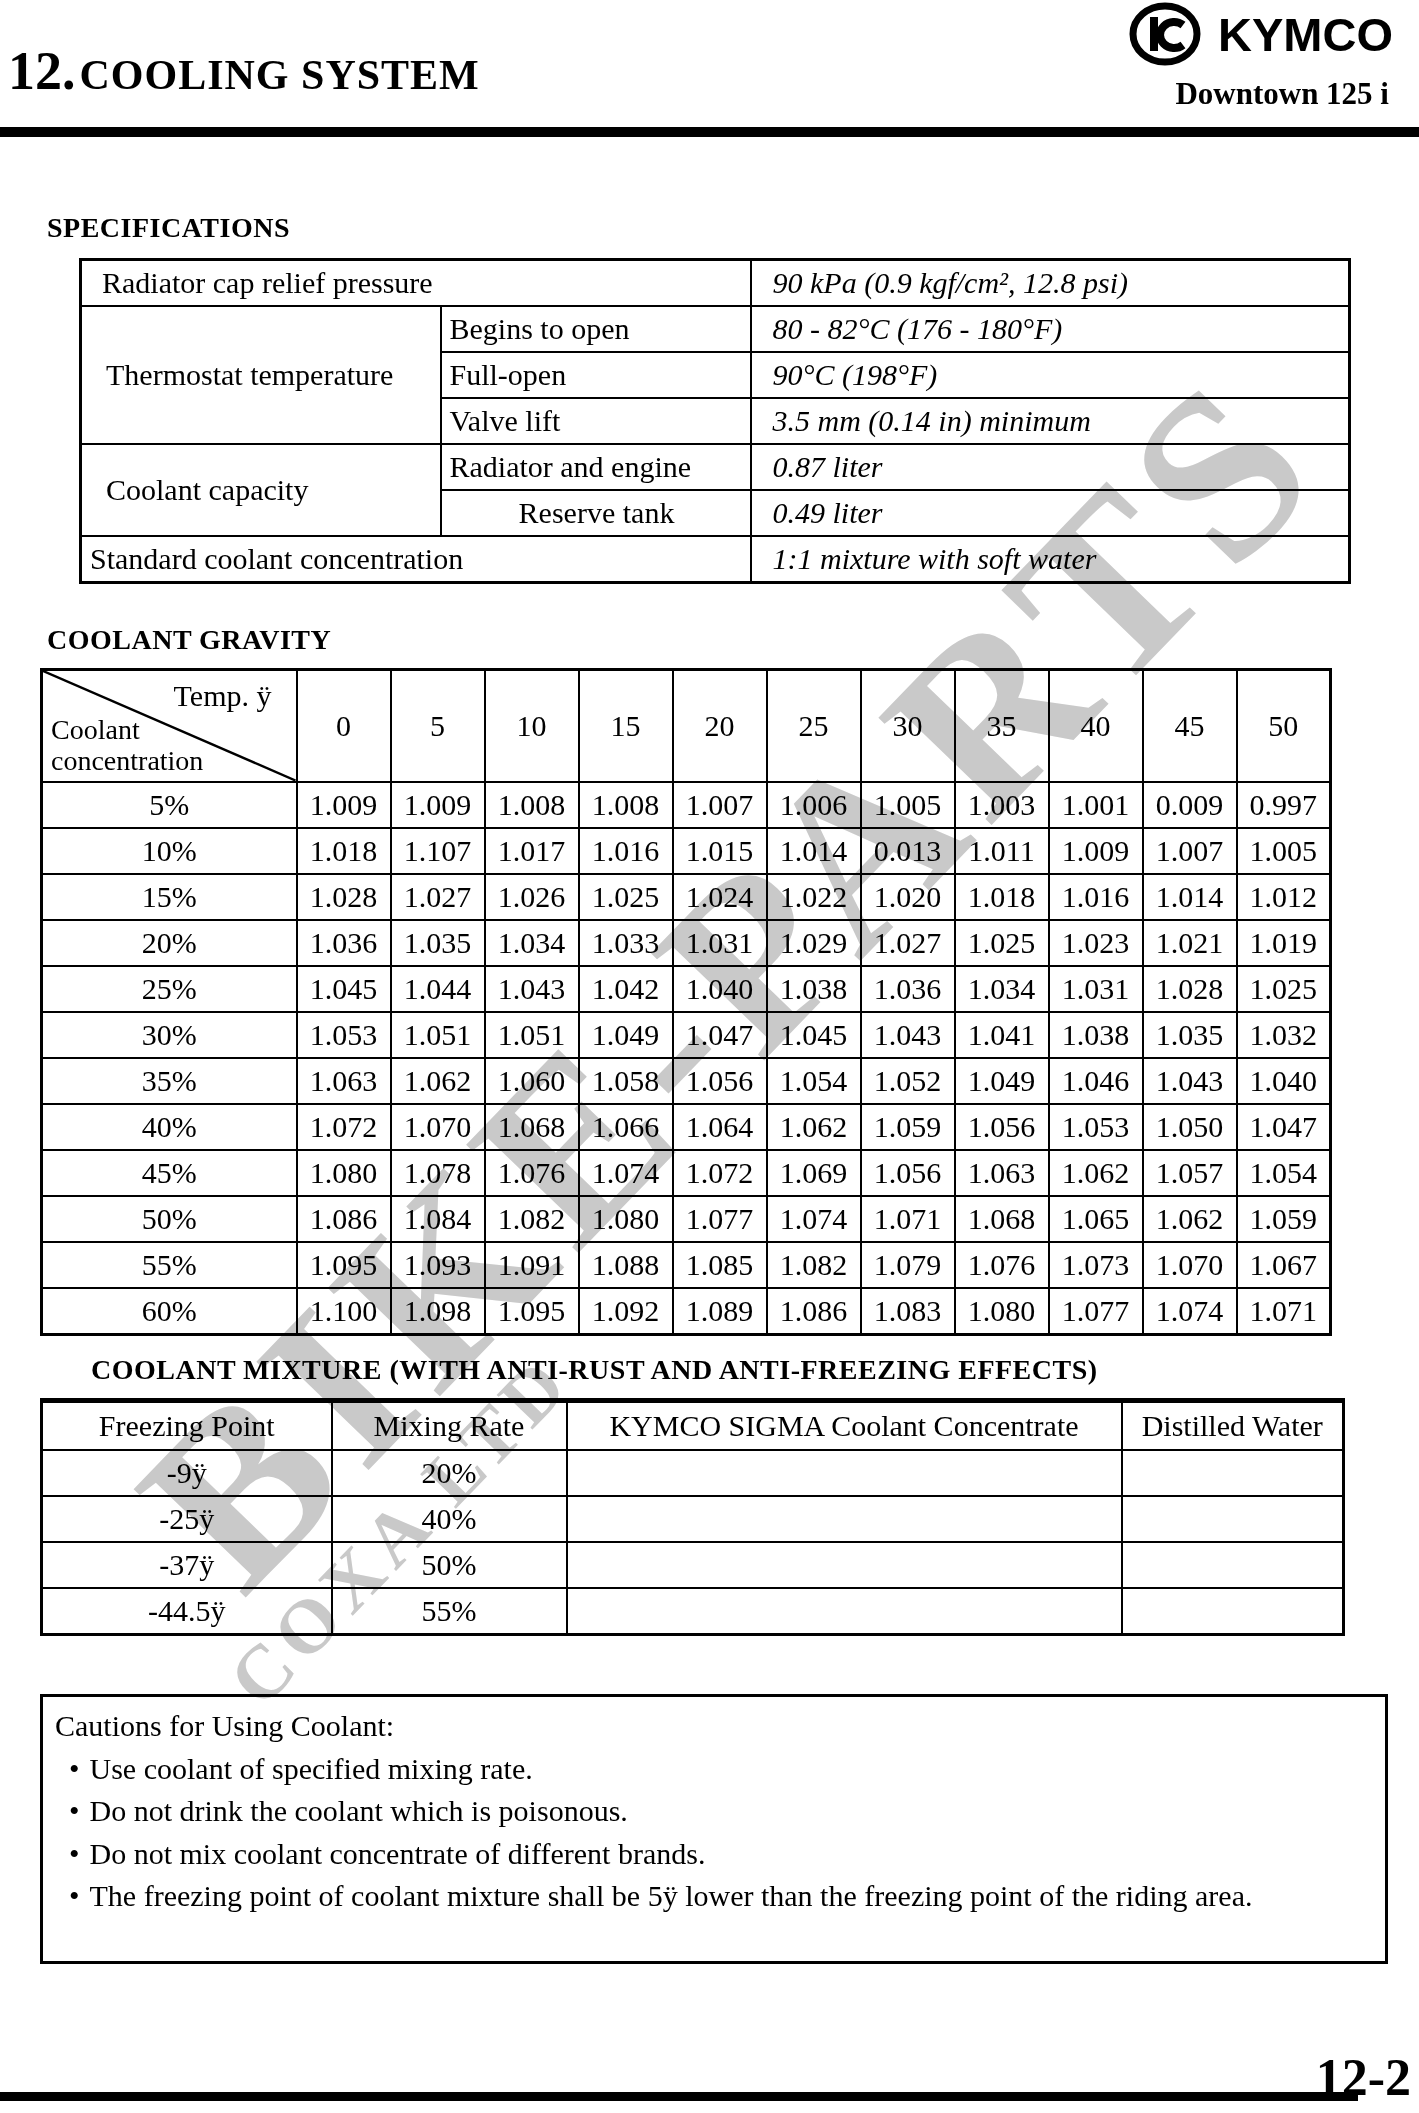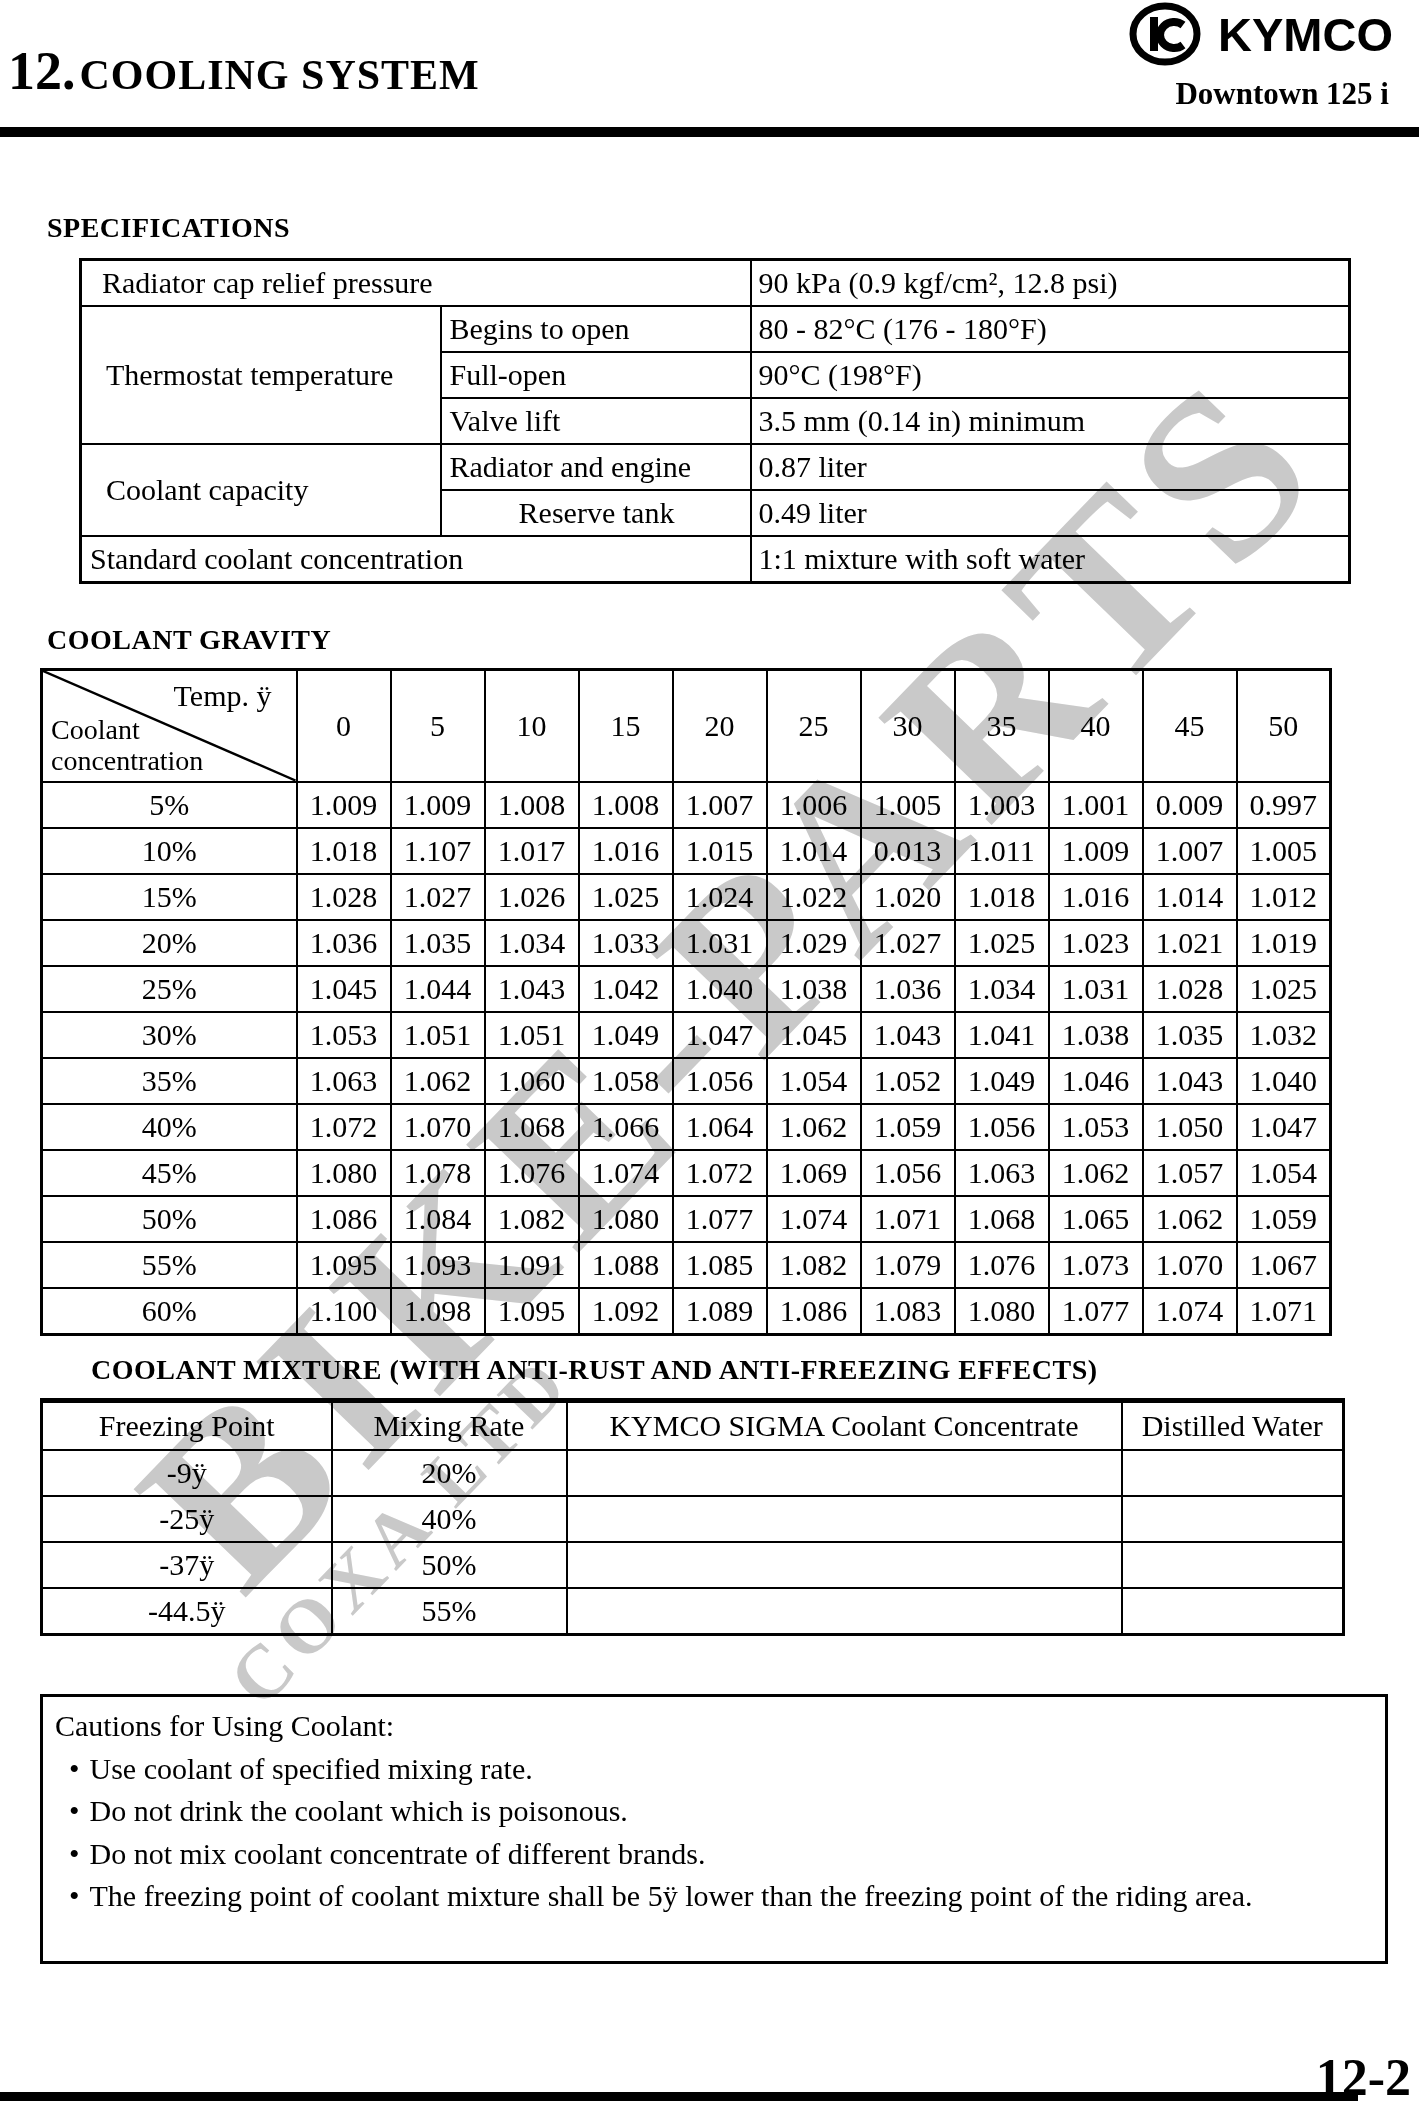--- a/index.html
+++ b/index.html
@@ -28,21 +28,21 @@
   #mixture-heading{left:47px;top:1354px;margin-left:44px;}
   
   table{border-collapse:collapse;table-layout:fixed;z-index:1;background:transparent;}
   td,th{border:2px solid #000;font-weight:normal;font-size:30px;overflow:hidden;
         white-space:nowrap;padding:0 6px;background:transparent;}
   .spec-table{position:absolute;left:40px;top:258px;width:1272px;border:3px solid #000;margin-left:39px;}
   .spec-table td{height:44px;text-align:left;}
   .spec-table td.group{padding-left:24px;}
   .spec-table td.sub{padding-left:8px;}
   .spec-table td.sub.center{text-align:center;}
-  .spec-table td.val{padding-left:7px;}
+  .spec-table td.val{padding-left:21px;font-style:italic;}
   .gravity-table{position:absolute;left:40px;top:668px;width:1292px;border:3px solid #000;}
   .gravity-table thead tr{height:112px;}
   .gravity-table tbody td{height:44px;text-align:center;padding:0;}
   .gravity-table th{font-weight:normal;text-align:center;padding:0;}
   th.corner{position:relative;padding:0;}
   .corner svg{position:absolute;left:0;top:0;width:100%;height:100%;}
   .corner .temp{position:absolute;top:8px;right:24px;font-size:30px;}
   .corner .conc{position:absolute;bottom:4px;left:8px;font-size:28px;text-align:left;line-height:1.12;}
   .mixture-table{position:absolute;left:40px;top:1398px;width:1305px;border:3px solid #000;border-top:5px solid #000;}
   .mixture-table th{height:46px;font-weight:normal;text-align:center;}

